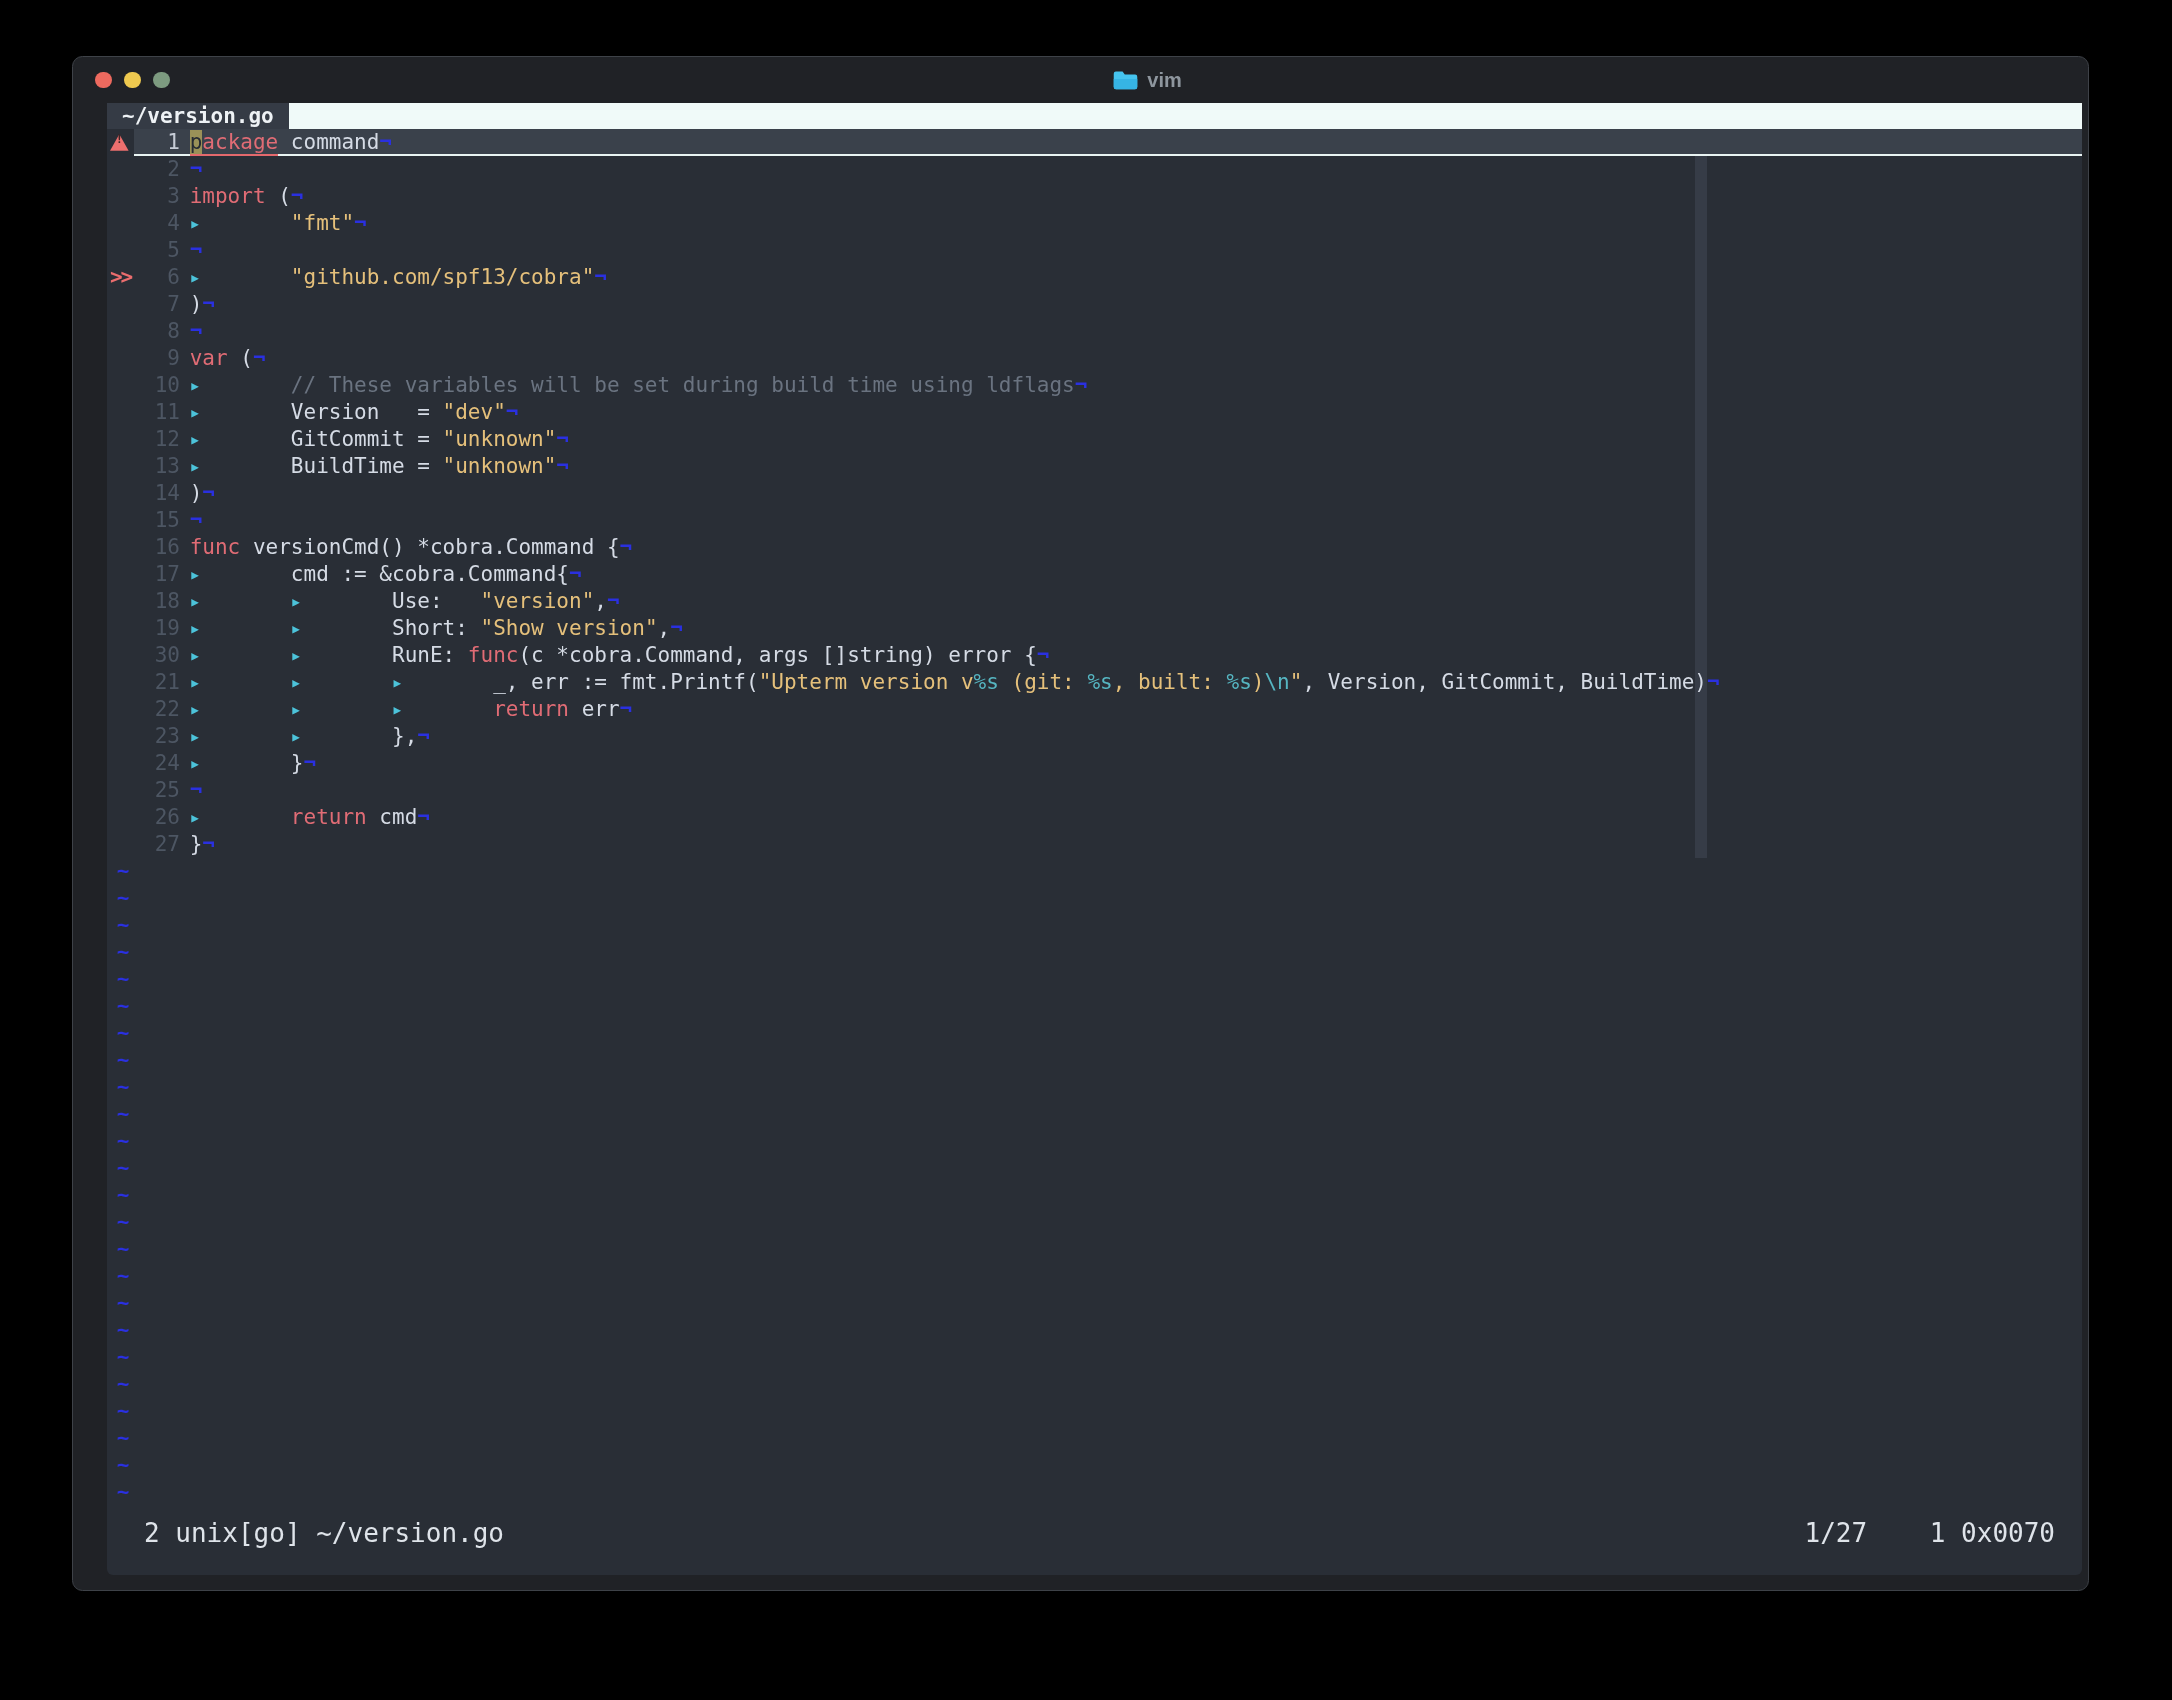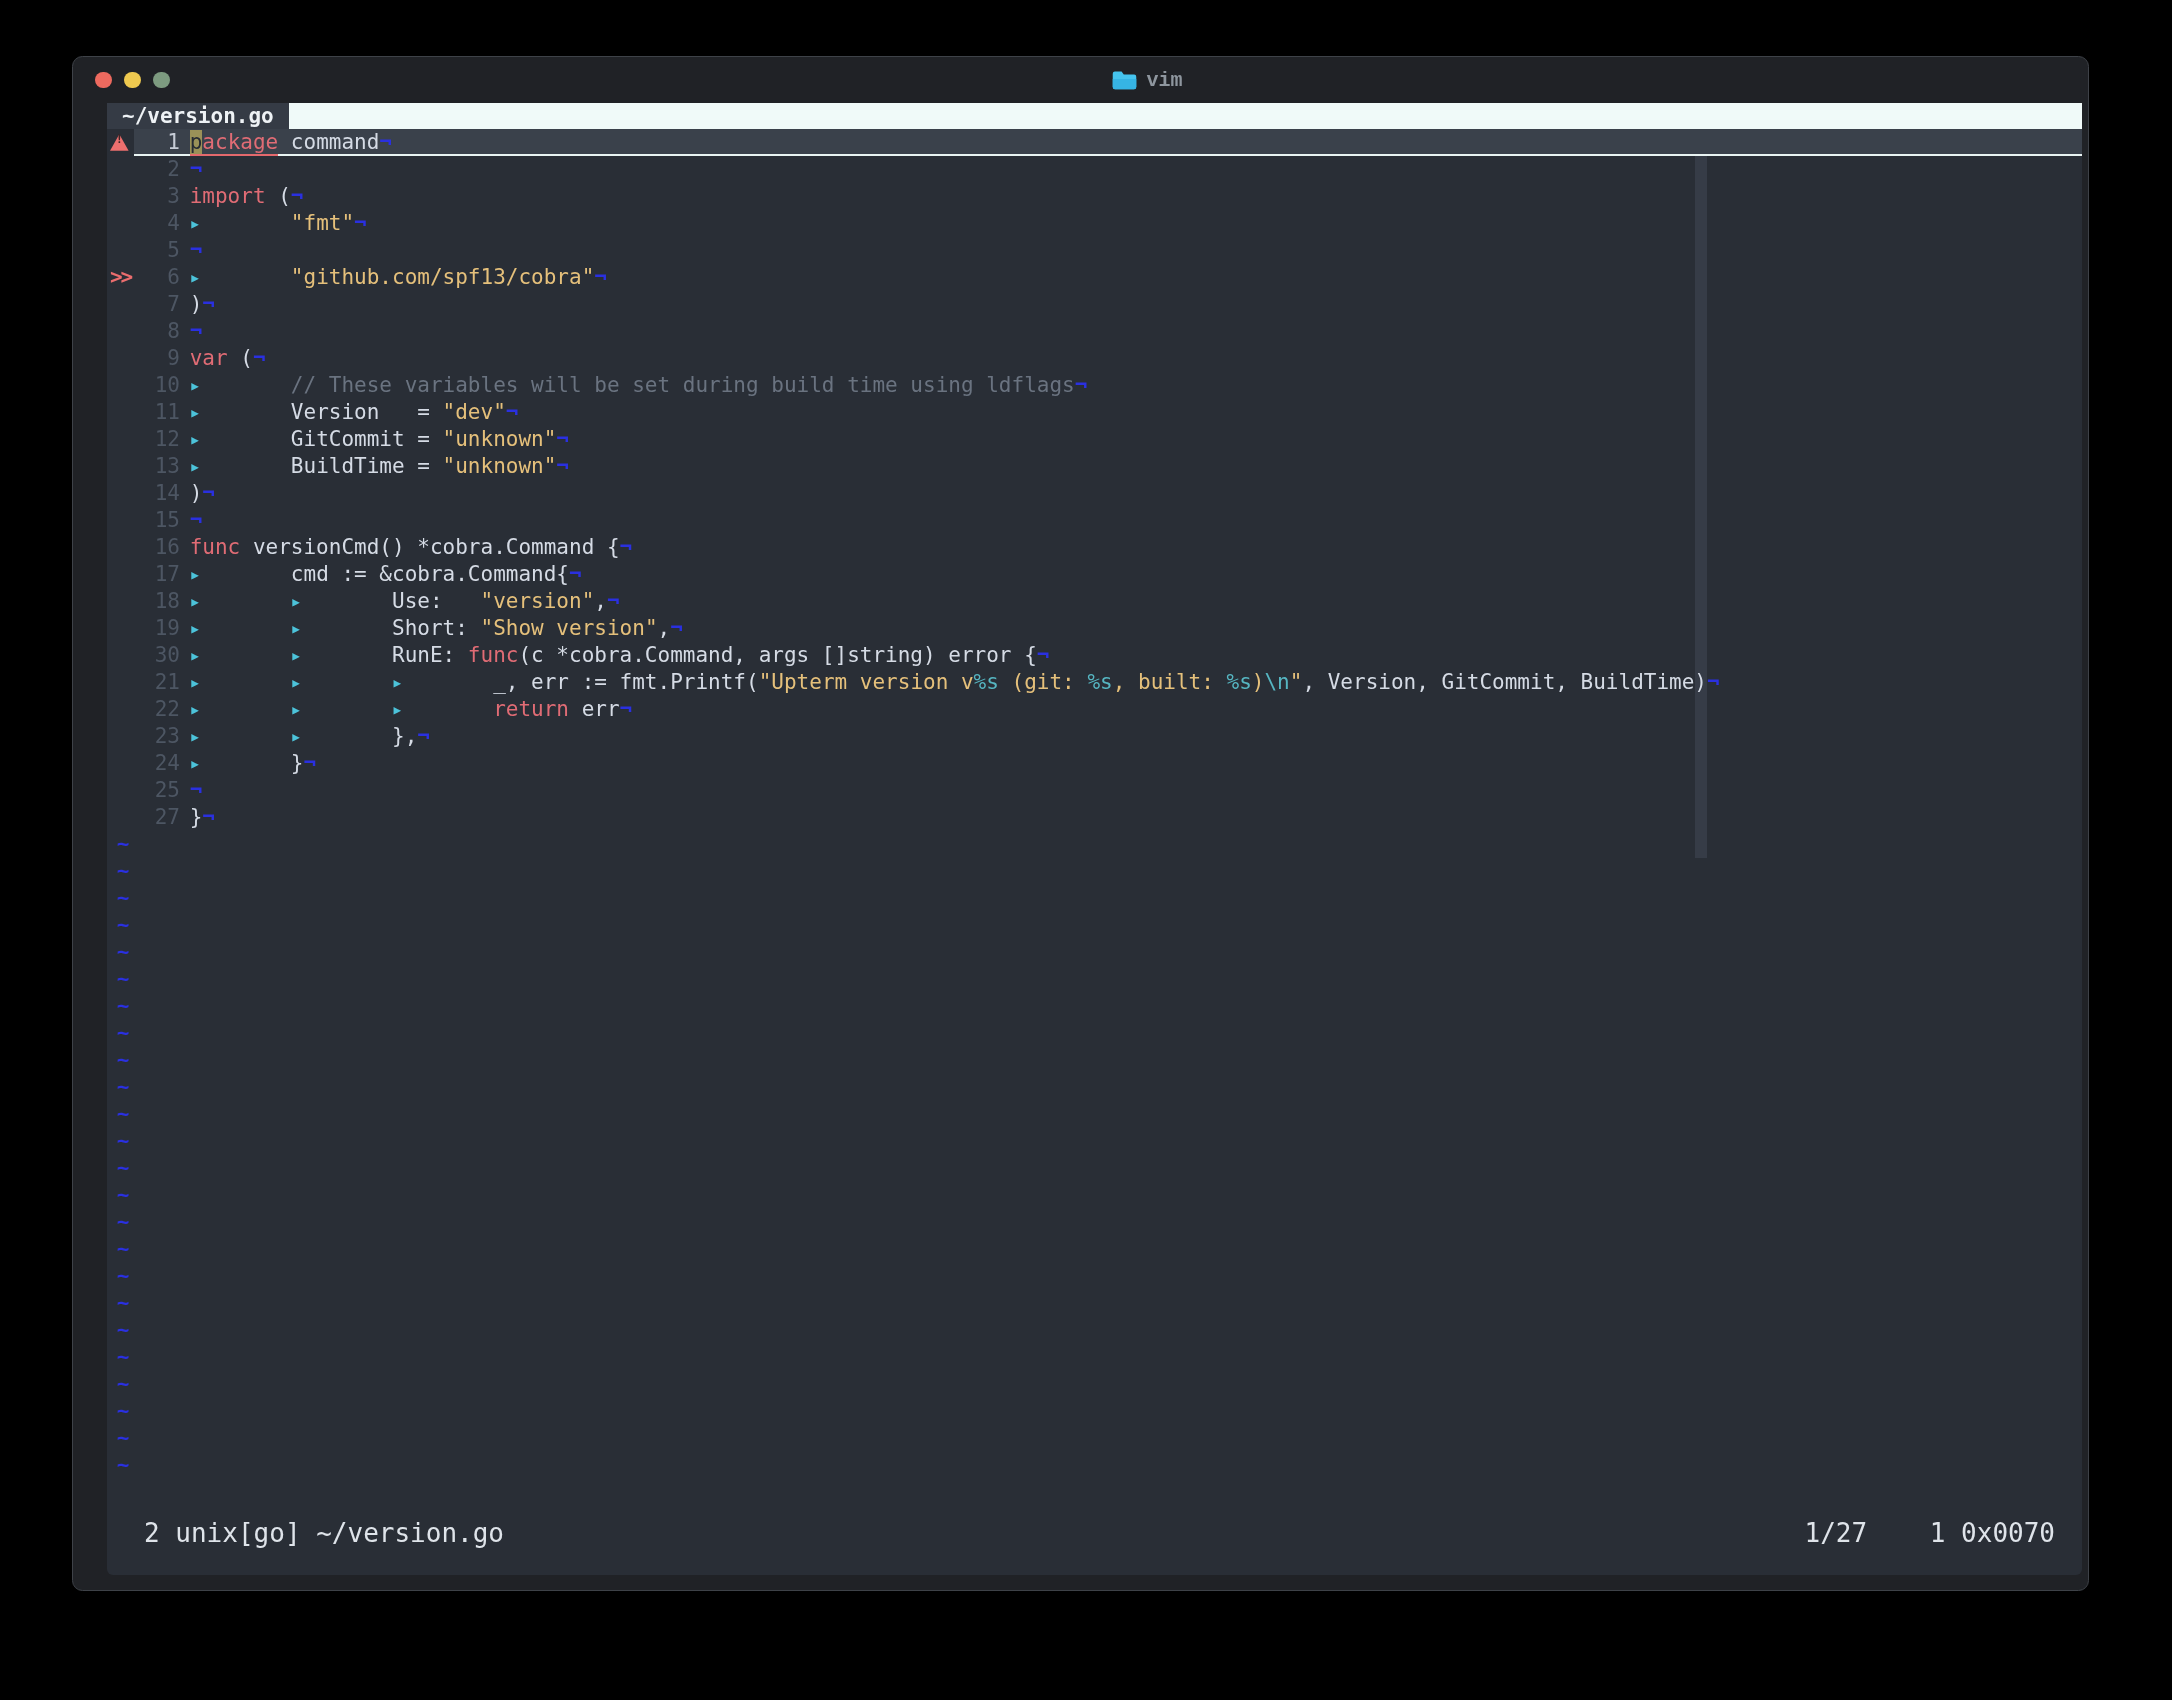--- a/index.html
+++ b/index.html
@@ -12,21 +12,21 @@
   .titlebar { position:absolute; left:0; top:0; right:0; height:46px;
               display:flex; align-items:center; }
   .lights { display:flex; gap:12.7px; padding-left:22.3px; }
   .light { width:16.4px; height:16.4px; border-radius:50%; }
   .light.red    { background:#ed6a5f; }
   .light.yellow { background:#eec94f; }
   .light.green  { background:#7d9b80; }
   .titlewrap { position:absolute; left:0; right:0; top:0; height:46px;
                display:flex; align-items:center; justify-content:center;
                padding-left:134px; gap:9px; pointer-events:none; }
-  .title-text { font-family:Liberation Mono, monospace; font-weight:bold;
+  .title-text { font-family:Liberation Sans, sans-serif; font-weight:bold;
                 font-size:20px; color:#8e969e; }
 
   
   .content { position:absolute; left:6px; right:6px; top:46px; bottom:15px;
              background:#292e36; display:flex; flex-direction:column;
              border-radius:0 0 6px 6px; overflow:hidden;margin-left:28px; }
 
   
   .tabbar { height:26px; display:flex; flex:0 0 auto; }
   .tab { background:#353b45; color:#eef2f5; font-weight:bold; font-size:21px;
@@ -126,20 +126,21 @@
           <div class="row"><span class="sign"></span><span class="rowmain"><span class="num">16</span><span class="code"><span class="kw">func</span><span class="txt"> versionCmd() *cobra.Command {</span><span class="eol">¬</span></span></span></div>
           <div class="row"><span class="sign"></span><span class="rowmain"><span class="num">17</span><span class="code"><span class="tab-seg">        </span><span class="txt">cmd := &amp;cobra.Command{</span><span class="eol">¬</span></span></span></div>
           <div class="row"><span class="sign"></span><span class="rowmain"><span class="num">18</span><span class="code"><span class="tab-seg">        </span><span class="tab-seg">        </span><span class="txt">Use:   </span><span class="str">"version"</span><span class="txt">,</span><span class="eol">¬</span></span></span></div>
           <div class="row"><span class="sign"></span><span class="rowmain"><span class="num">19</span><span class="code"><span class="tab-seg">        </span><span class="tab-seg">        </span><span class="txt">Short: </span><span class="str">"Show version"</span><span class="txt">,</span><span class="eol">¬</span></span></span></div>
           <div class="row"><span class="sign"></span><span class="rowmain"><span class="num">30</span><span class="code"><span class="tab-seg">        </span><span class="tab-seg">        </span><span class="txt">RunE: </span><span class="kw">func</span><span class="txt">(c *cobra.Command, args []string) error {</span><span class="eol">¬</span></span></span></div>
           <div class="row"><span class="sign"></span><span class="rowmain"><span class="num">21</span><span class="code"><span class="tab-seg">        </span><span class="tab-seg">        </span><span class="tab-seg">        </span><span class="txt">_, err := fmt.Printf(</span><span class="str">"Upterm version v</span><span class="fmt">%s</span><span class="str"> (git: </span><span class="fmt">%s</span><span class="str">, built: </span><span class="fmt">%s</span><span class="str">)</span><span class="fmt">\n</span><span class="str">"</span><span class="txt">, Version, GitCommit, BuildTime)</span><span class="eol">¬</span></span></span></div>
           <div class="row"><span class="sign"></span><span class="rowmain"><span class="num">22</span><span class="code"><span class="tab-seg">        </span><span class="tab-seg">        </span><span class="tab-seg">        </span><span class="kw">return</span><span class="txt"> err</span><span class="eol">¬</span></span></span></div>
           <div class="row"><span class="sign"></span><span class="rowmain"><span class="num">23</span><span class="code"><span class="tab-seg">        </span><span class="tab-seg">        </span><span class="txt">},</span><span class="eol">¬</span></span></span></div>
           <div class="row"><span class="sign"></span><span class="rowmain"><span class="num">24</span><span class="code"><span class="tab-seg">        </span><span class="txt">}</span><span class="eol">¬</span></span></span></div>
           <div class="row"><span class="sign"></span><span class="rowmain"><span class="num">25</span><span class="code"><span class="eol">¬</span></span></span></div>
+          <div class="row"><span class="sign"></span><span class="rowmain"><span class="num">26</span><span class="code"><span class="tab-seg">        </span><span class="kw">return</span><span class="txt"> cmd</span><span class="eol">¬</span></span></span></div>
           <div class="row"><span class="sign"></span><span class="rowmain"><span class="num">27</span><span class="code"><span class="txt">}</span><span class="eol">¬</span></span></span></div>
           <div class="row"><span class="tilde-cell">~</span></div>
           <div class="row"><span class="tilde-cell">~</span></div>
           <div class="row"><span class="tilde-cell">~</span></div>
           <div class="row"><span class="tilde-cell">~</span></div>
           <div class="row"><span class="tilde-cell">~</span></div>
           <div class="row"><span class="tilde-cell">~</span></div>
           <div class="row"><span class="tilde-cell">~</span></div>
           <div class="row"><span class="tilde-cell">~</span></div>
           <div class="row"><span class="tilde-cell">~</span></div>

